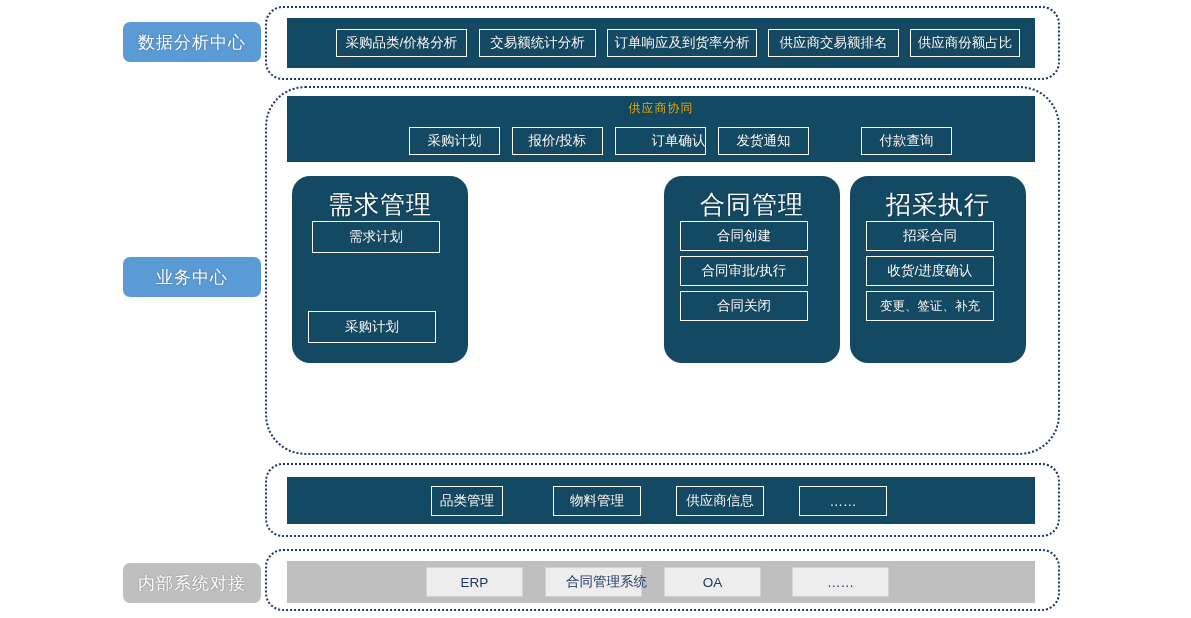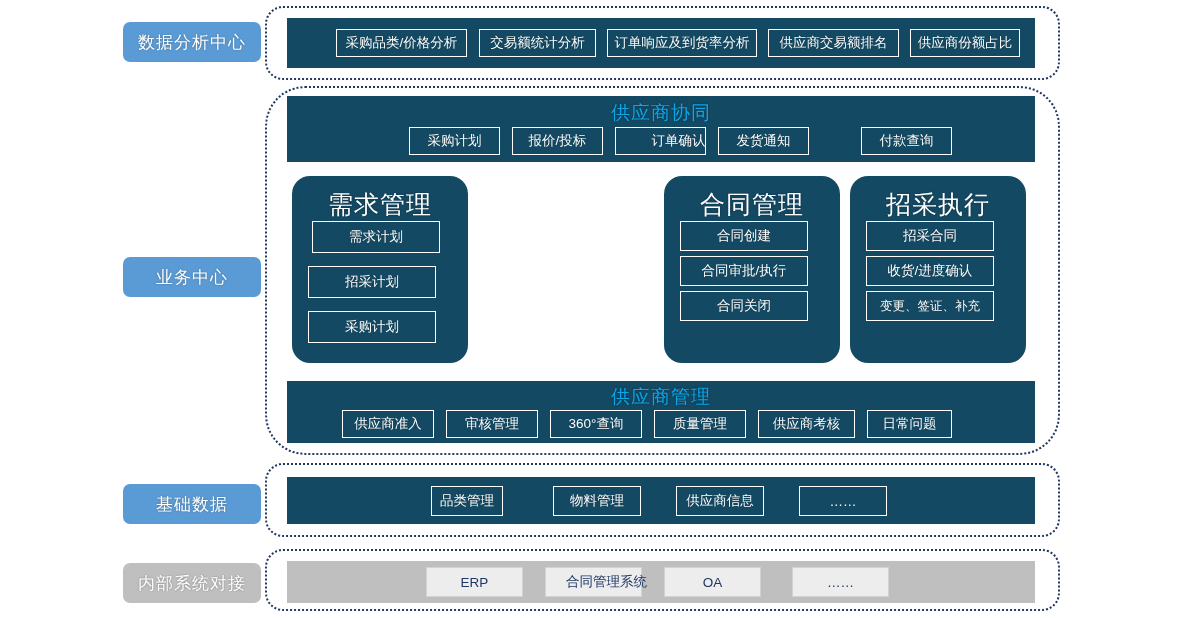--- a/index.html
+++ b/index.html
@@ -35,22 +35,22 @@
 
   
   .panel {
     position: absolute;
     background: #134963;
   }
   .panel-title {
     position: absolute;
     left: 0; right: 0;
     text-align: center;
-    color: #0ea5e9;
-    font-size: 19px;
+    color: #eab308;
+    font-size: 12px;
     letter-spacing: 1px;
     text-shadow: 0 0 2px rgba(0,0,0,.4);
   }
 
   
   .chip {
     position: absolute;
     display: flex; align-items: center; justify-content: center;
     border: 1.5px solid #ffffff;
     color: #ffffff;
@@ -121,52 +121,39 @@
     <div class="chip" style="left:122px; top:31px; width:91px; height:28px;">采购计划</div>
     <div class="chip" style="left:225px; top:31px; width:91px; height:28px;">报价/投标</div>
     <div class="chip" style="left:328px; top:31px; width:91px; height:28px;padding-left:36px;">订单确认</div>
     <div class="chip" style="left:431px; top:31px; width:91px; height:28px;">发货通知</div>
     <div class="chip" style="left:534px; top:31px; width:91px; height:28px;margin-left:40px;">付款查询</div>
   </div>
 
   <div class="col-card" style="left:292px; top:176px; width:176px; height:187px;">
     <div class="col-title">需求管理</div>
     <div class="chip" style="left:20px; top:45px; width:128px; height:32px;">需求计划</div>
-    <div class="chip" style="left:16px; top:90px; width:128px; height:32px;">招采计划</div>
     <div class="chip" style="left:16px; top:135px; width:128px; height:32px;">采购计划</div>
   </div>
 
 
   <div class="col-card" style="left:664px; top:176px; width:176px; height:187px;">
     <div class="col-title">合同管理</div>
     <div class="chip" style="left:16px; top:45px; width:128px; height:30px;">合同创建</div>
     <div class="chip" style="left:16px; top:80px; width:128px; height:30px;">合同审批/执行</div>
     <div class="chip" style="left:16px; top:115px; width:128px; height:30px;">合同关闭</div>
   </div>
 
   <div class="col-card" style="left:850px; top:176px; width:176px; height:187px;">
     <div class="col-title">招采执行</div>
     <div class="chip" style="left:16px; top:45px; width:128px; height:30px;">招采合同</div>
     <div class="chip" style="left:16px; top:80px; width:128px; height:30px;">收货/进度确认</div>
     <div class="chip small" style="left:16px; top:115px; width:128px; height:30px;">变更、签证、补充</div>
   </div>
 
-  <div class="panel" style="left:287px; top:381px; width:748px; height:62px;">
-    <div class="panel-title" style="top:3px;">供应商管理</div>
-    <div class="chip" style="left:55px; top:29px; width:92px; height:28px;">供应商准入</div>
-    <div class="chip" style="left:159px; top:29px; width:92px; height:28px;">审核管理</div>
-    <div class="chip" style="left:263px; top:29px; width:92px; height:28px;">360°查询</div>
-    <div class="chip" style="left:367px; top:29px; width:92px; height:28px;">质量管理</div>
-    <div class="chip" style="left:471px; top:29px; width:97px; height:28px;">供应商考核</div>
-    <div class="chip" style="left:580px; top:29px; width:85px; height:28px;">日常问题</div>
-  </div>
 
-  <div class="side-label" style="left:123px; top:484px; width:138px; height:40px;">
-    <span>基础数据</span>
-  </div>
 
   <div class="dashed-group" style="left:265px; top:463px; width:795px; height:74px;"></div>
 
   <div class="panel" style="left:287px; top:477px; width:748px; height:47px;">
     <div class="chip" style="left:144px; top:9px; width:72px; height:30px;">品类管理</div>
     <div class="chip" style="left:266px; top:9px; width:88px; height:30px;">物料管理</div>
     <div class="chip" style="left:389px; top:9px; width:88px; height:30px;">供应商信息</div>
     <div class="chip" style="left:512px; top:9px; width:88px; height:30px;">……</div>
   </div>
 

